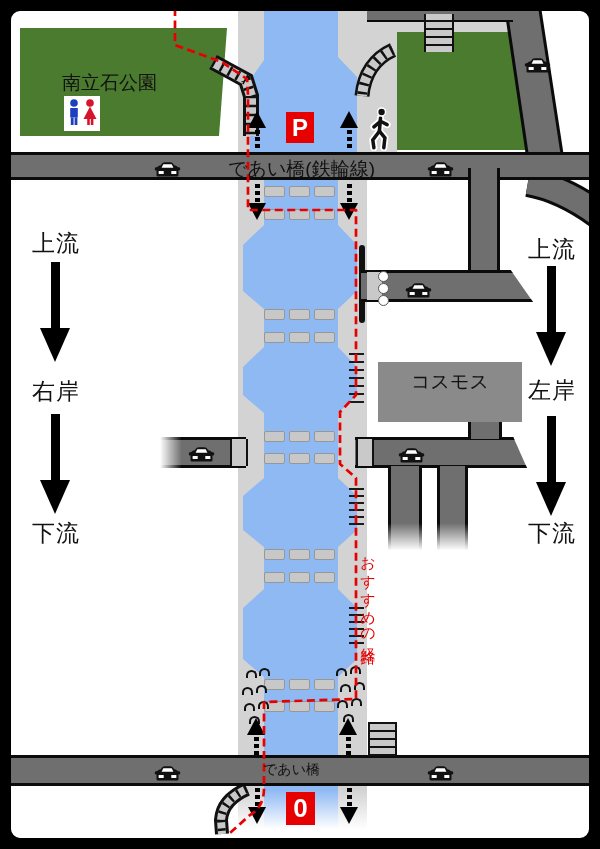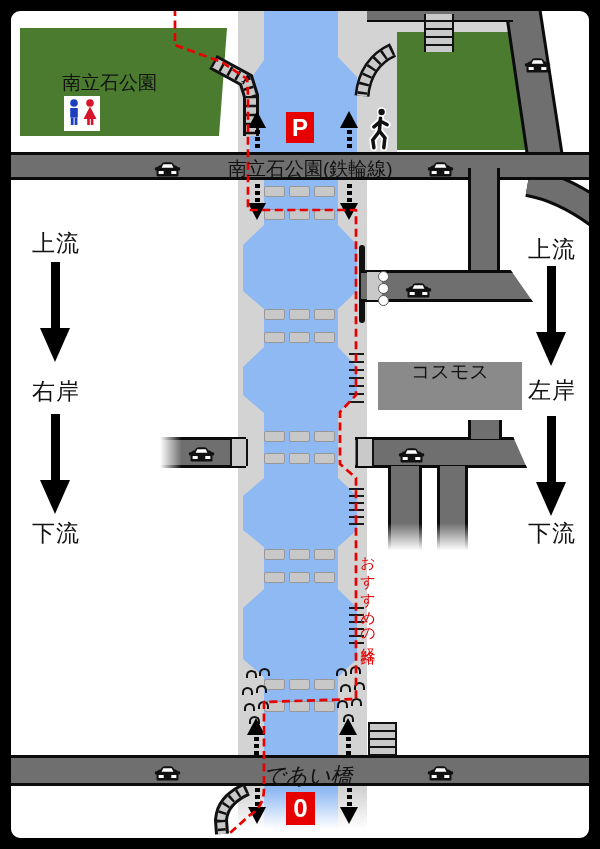--- a/index.html
+++ b/index.html
@@ -64,28 +64,28 @@
   .deck-left{left:230px;top:439px;width:18px;height:27px;border-left:2px solid #111;border-right:2px solid #111;}
   .deck-right{left:356px;top:439px;width:18px;height:27px;border-left:2px solid #111;border-right:2px solid #111;}
   .pillar{width:11px;height:11px;border-radius:50%;background:#fff;border:1.5px solid #555;z-index:10;}
 
   .stair-rect{background:repeating-linear-gradient(to bottom,#c9c9c9 0 6px,#111 6px 8px);
               border-left:2.5px solid #111;border-right:2.5px solid #111;z-index:9;}
   .s1{left:424px;top:14px;width:30px;height:38px;}
   .s5{left:368px;top:722px;width:29px;height:34px;border:2.5px solid #111;}
 
   
-  .building{left:378px;top:362px;width:144px;height:48px;background:#8a8a8a;z-index:8;
-            color:#111;text-align:center;line-height:1.08;padding-top:0;font-size:19px;}
+  .building{left:378px;top:362px;width:144px;height:60px;background:#8a8a8a;z-index:8;
+            color:#111;text-align:center;line-height:1.08;padding-top:10px;font-size:19px;}
 
   
   .lbl{color:#111;z-index:20;white-space:nowrap;}
   .park1-lbl{left:62px;top:70px;font-size:19px;}
   .toproad-lbl{left:228px;top:156px;font-size:19px;}
-  .botroad-lbl{left:263px;top:761px;font-size:22px;font-style:italic;}
+  .botroad-lbl{left:263px;top:761px;font-size:14px;}
   .col-lbl{font-size:23px;letter-spacing:1px;}
   .route-lbl{left:358px;top:546px;font-size:15px;color:#e60000;z-index:15;
              writing-mode:vertical-rl;text-orientation:upright;letter-spacing:1px;}
 
   
   .marker{background:#e60000;color:#fff;text-align:center;z-index:16;font-weight:bold;}
   .marker-p{left:286px;top:112px;width:28px;height:31px;font-size:24px;line-height:31px;}
   .marker-0{left:286px;top:792px;width:29px;height:33px;font-size:26px;line-height:33px;}
 
   
@@ -177,21 +177,21 @@
   <div class="abs stair-rect s1"></div>
   <div class="abs stair-rect s5"></div>
 
   <div class="abs fade-bottom"></div>
 
   <div class="abs building">
     <div>コスモス</div>
   </div>
 
   <div class="abs lbl park1-lbl">南立石公園</div>
-  <div class="abs lbl toproad-lbl">南立石公園(鉄輪線)</div>
+  <div class="abs lbl toproad-lbl">であい橋(鉄輪線)</div>
   <div class="abs lbl botroad-lbl">であい橋</div>
 
   <div class="abs lbl col-lbl" style="left:32px;top:228px;">上流</div>
   <div class="abs lbl col-lbl" style="left:32px;top:376px;">右岸</div>
   <div class="abs lbl col-lbl" style="left:32px;top:518px;">下流</div>
   <div class="abs lbl col-lbl" style="left:528px;top:234px;">上流</div>
   <div class="abs lbl col-lbl" style="left:528px;top:375px;">左岸</div>
   <div class="abs lbl col-lbl" style="left:528px;top:518px;">下流</div>
 
   <div class="abs lbl route-lbl">おすすめの経路</div>

